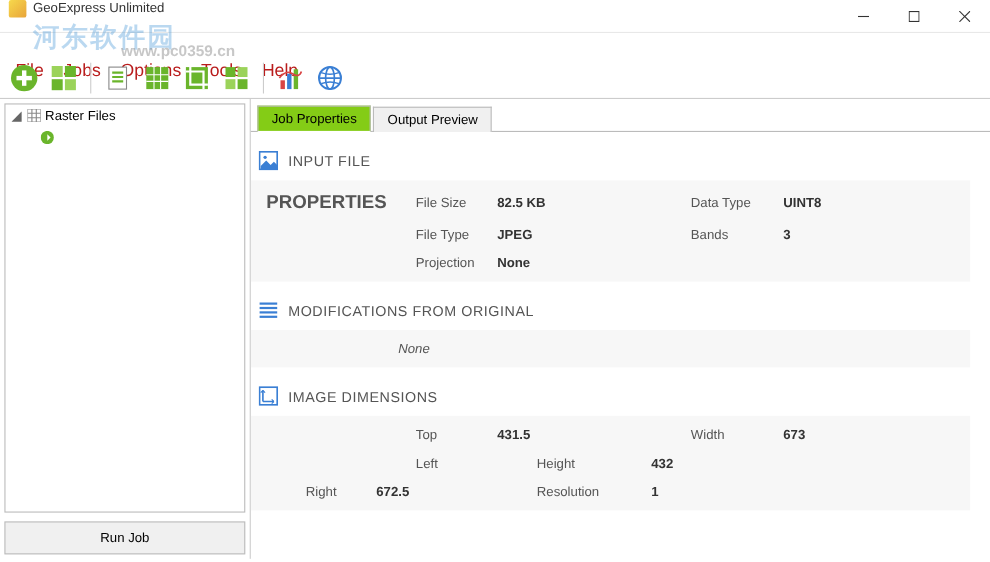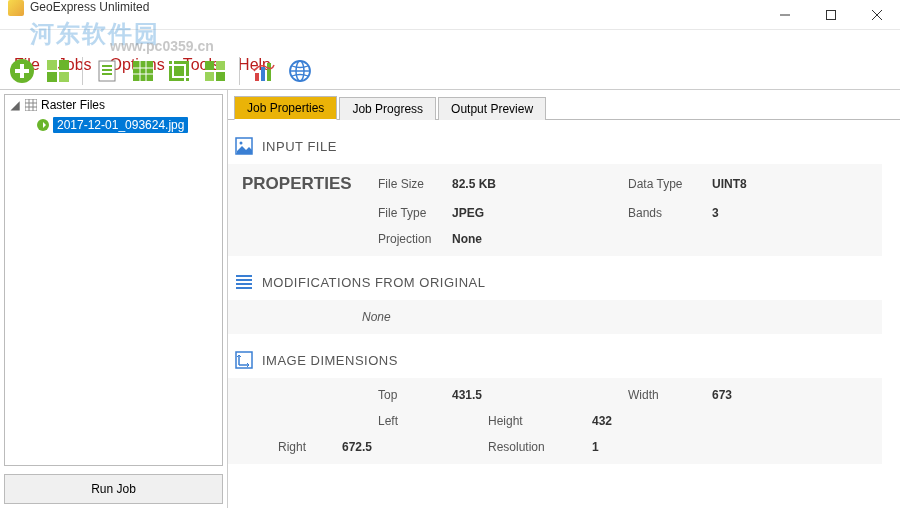--- a/index.html
+++ b/index.html
@@ -28,21 +28,21 @@
 .tree-row { display: flex; align-items: center; height: 20px; padding-left: 4px; font-size: 12px; }
 .tree-arrow { width: 12px; text-align: center; color: #666; cursor: pointer; }
 .tree-icon { width: 14px; height: 14px; margin: 0 3px; display: flex; align-items: center; justify-content: center; }
 .tree-child { padding-left: 28px; }
 .tree-child .file-label { background: #0078d7; color: #fff; padding: 1px 4px; border-radius: 1px; }
 .run-job { height: 30px; margin: 4px; border: 1px solid #bbb; background: #f0f0f0; font-size: 12px; cursor: pointer; }
 
 .content { flex: 1; display: flex; flex-direction: column; }
 .tabs { display: flex; height: 26px; align-items: flex-end; border-bottom: 1px solid #bbb; padding-left: 6px; gap: 2px; margin-top: 4px; }
 .tab { padding: 4px 12px; font-size: 12px; border: 1px solid #bbb; border-bottom: none; background: #f0f0f0; cursor: pointer; position: relative; top: 1px; }
-.tab.active { background: #eab308; border-bottom: 1px solid #fff; }
+.tab.active { background: #84cc16; border-bottom: 1px solid #fff; }
 
 .panel { flex: 1; overflow-y: scroll; padding: 8px 18px 8px 0; position: relative; }
 .section { margin-bottom: 8px; }
 .section-header { display: flex; align-items: center; padding: 8px 6px; gap: 8px; }
 .section-header .sec-icon { width: 20px; height: 20px; display: flex; align-items: center; justify-content: center; }
 .section-title { font-size: 13px; font-weight: normal; color: #555; letter-spacing: 0.5px; }
 .section-body { background: #f7f7f7; padding: 10px 14px; font-size: 12px; color: #444; }
 
 .props-grid { display: grid; grid-template-columns: 100px 110px 140px 120px 100px; row-gap: 12px; align-items: center; }
 .props-label { font-size: 17px; color: #555; font-weight: bold; }
@@ -178,30 +178,28 @@
           </span>
         <span>Raster Files</span>
       </div>
       <div class="tree-row tree-child">
         <span class="tree-icon">
             <svg width="12" height="12" viewBox="0 0 12 12">
               <circle cx="6" cy="6" r="6" fill="#6ab52b"></circle>
               <path d="M6 3 L9 6 L6 9 Z" fill="#fff"></path>
             </svg>
           </span>
-        <span class="file-label">2017-12-01_093624.jpg</span>
       </div>
     </div>
     <button class="run-job">Run Job</button>
   </div>
 
   <div class="content">
     <div class="tabs">
       <div class="tab active">Job Properties</div>
-      <div class="tab">Job Progress</div>
       <div class="tab">Output Preview</div>
     </div>
 
     <div class="panel">
 
       <div class="section">
         <div class="section-header">
           <span class="sec-icon">
               <svg width="18" height="18" viewBox="0 0 18 18">
                 <rect x="1" y="1" width="16" height="16" fill="none" stroke="#3a7fd4" stroke-width="1.5"></rect>

